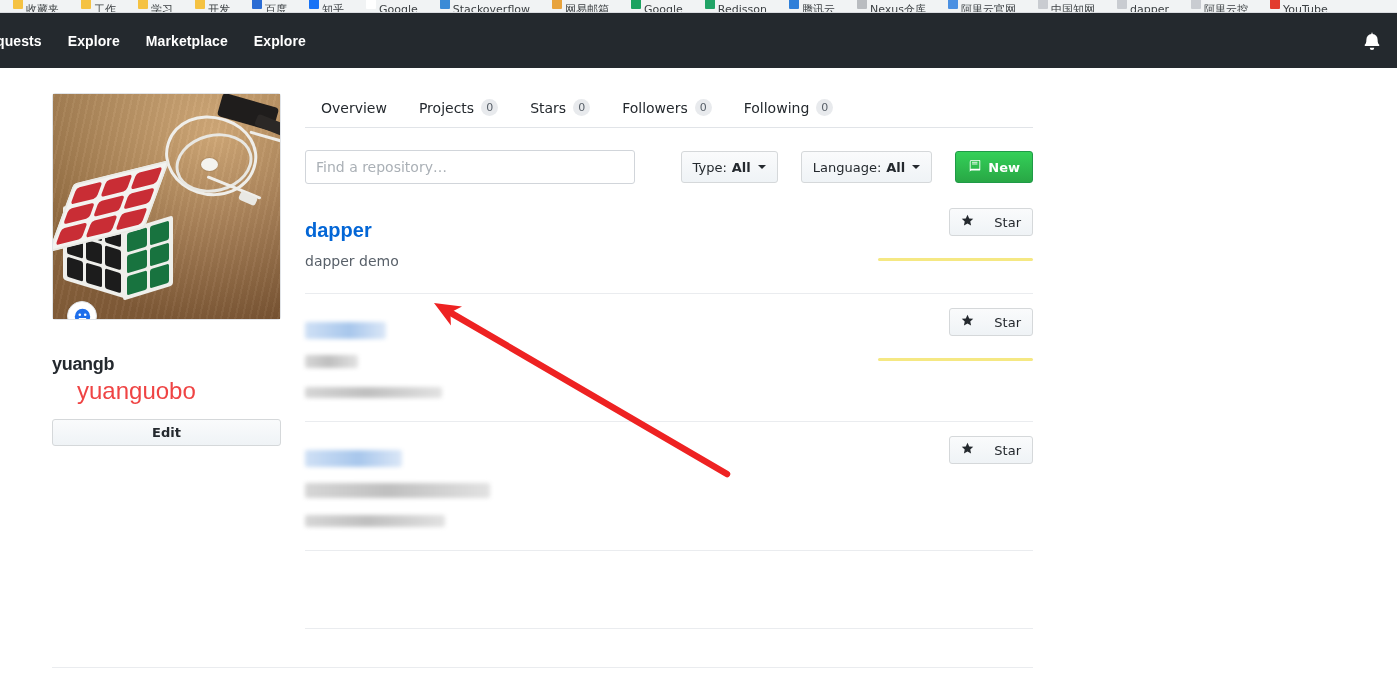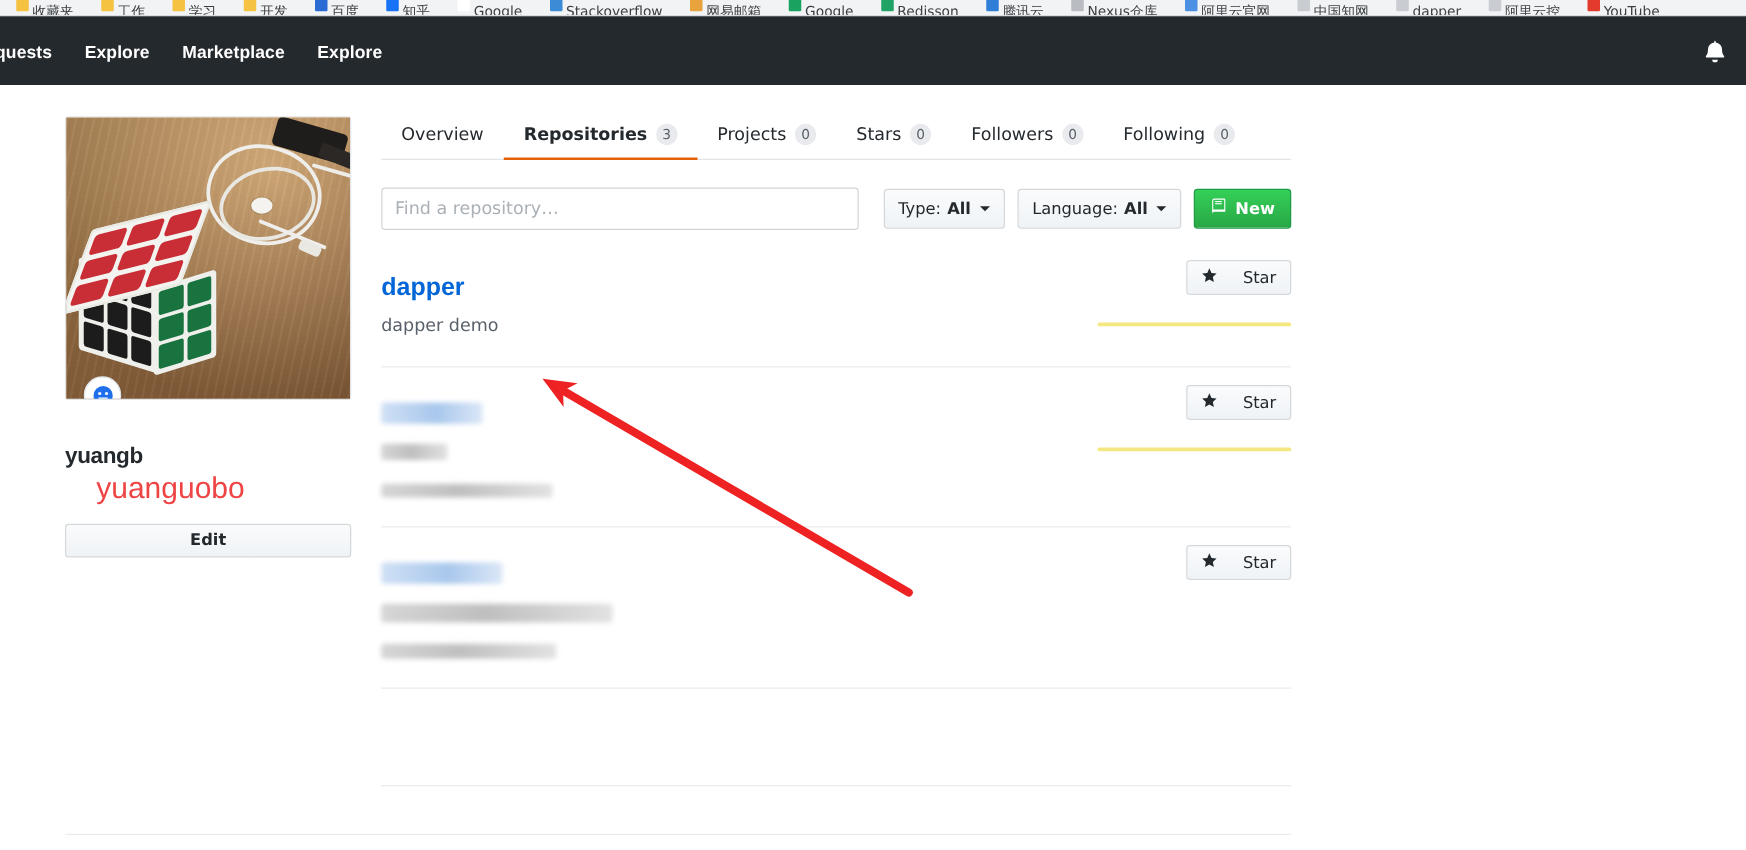--- a/index.html
+++ b/index.html
@@ -386,21 +386,21 @@
     font-size: 11px;
     font-weight: normal;
     box-sizing: border-box;
     font-family: "DejaVu Sans", sans-serif;
   }
 
   .filter-row {
     display: flex;
     align-items: center;
     margin-top: 22px;
-    gap: 10px;
+    gap: 23px;
   }
   .search-input {
     width: 392px;
     height: 34px;
     border: 1px solid #d1d5da;
     border-radius: 3px;
     padding: 0 10px;
     box-sizing: border-box;
     font-size: 14px;
     color: #24292e;
@@ -719,24 +719,20 @@
 
 
     <div class="edit-btn">Edit</div>
   </div>
 
   <div class="main-col">
 
     <div class="tabs">
       <a class="tab" href="#">
         <span>Overview</span>
-      </a>
-      <a class="tab active" href="#">
-        <span>Repositories</span>
-        <span class="counter">3</span>
       </a>
       <a class="tab" href="#">
         <span>Projects</span>
         <span class="counter">0</span>
       </a>
       <a class="tab" href="#">
         <span>Stars</span>
         <span class="counter">0</span>
       </a>
       <a class="tab" href="#">

